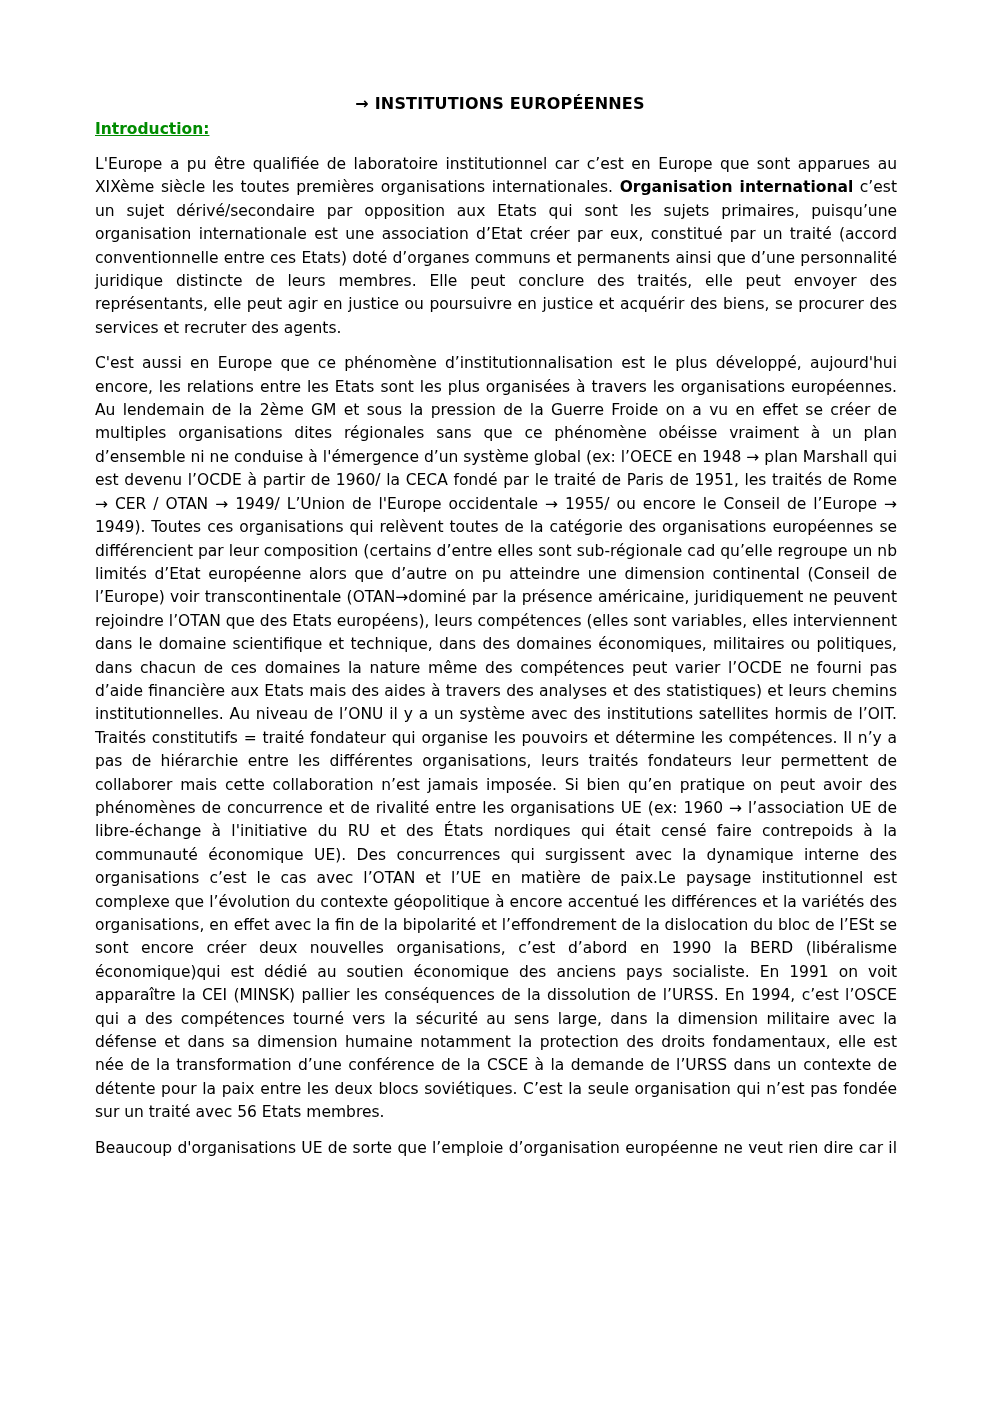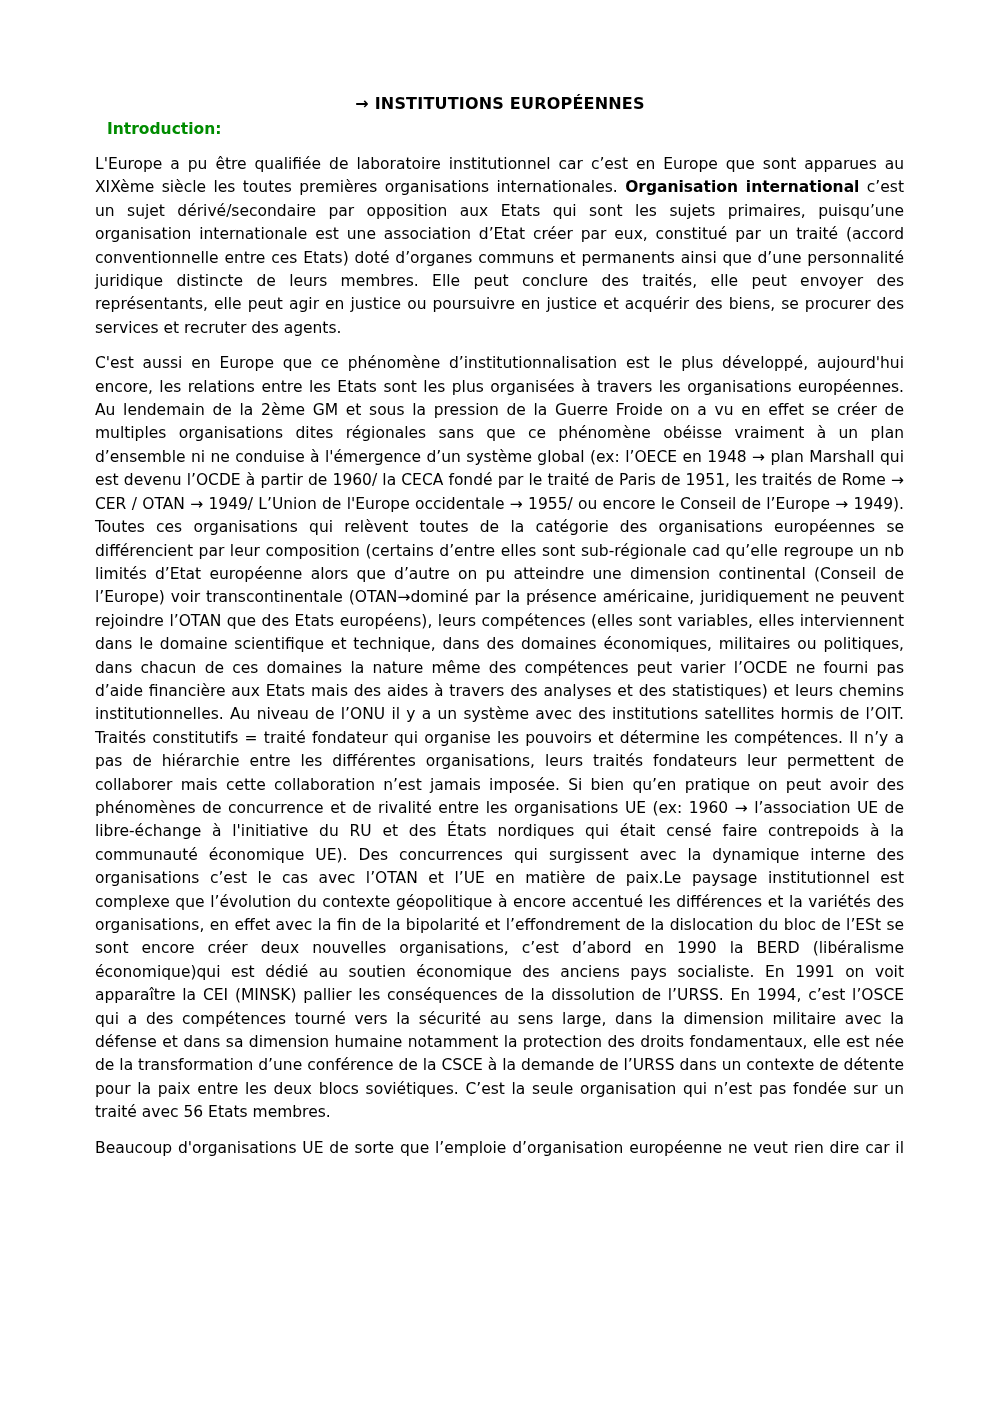--- a/index.html
+++ b/index.html
@@ -21,31 +21,32 @@
   }
   .doc-title {
     margin: 0;
     font-size: 16px;
     line-height: 22px;
     font-weight: bold;
     text-align: center;
     letter-spacing: 0.2px;
   }
   .green-heading {
-    margin: 12px;
+    margin: 0;
     color: var(--heading-green, #008C00);
     font-size: 15.5px;
     line-height: 23px;
     font-weight: bold;
+    text-decoration: underline;
   }
   .intro-heading {
     margin-top: 3px;
   }
   .para {
-    margin: 12px 1px 0 0;
+    margin: 12px 8px 0 0;
     font-size: 15.5px;
     line-height: 23.4px;
     text-align: justify;
     text-justify: inter-word;
   }
   .para b {
     font-weight: bold;
   }
   .section-heading {
     margin-top: 18px;

